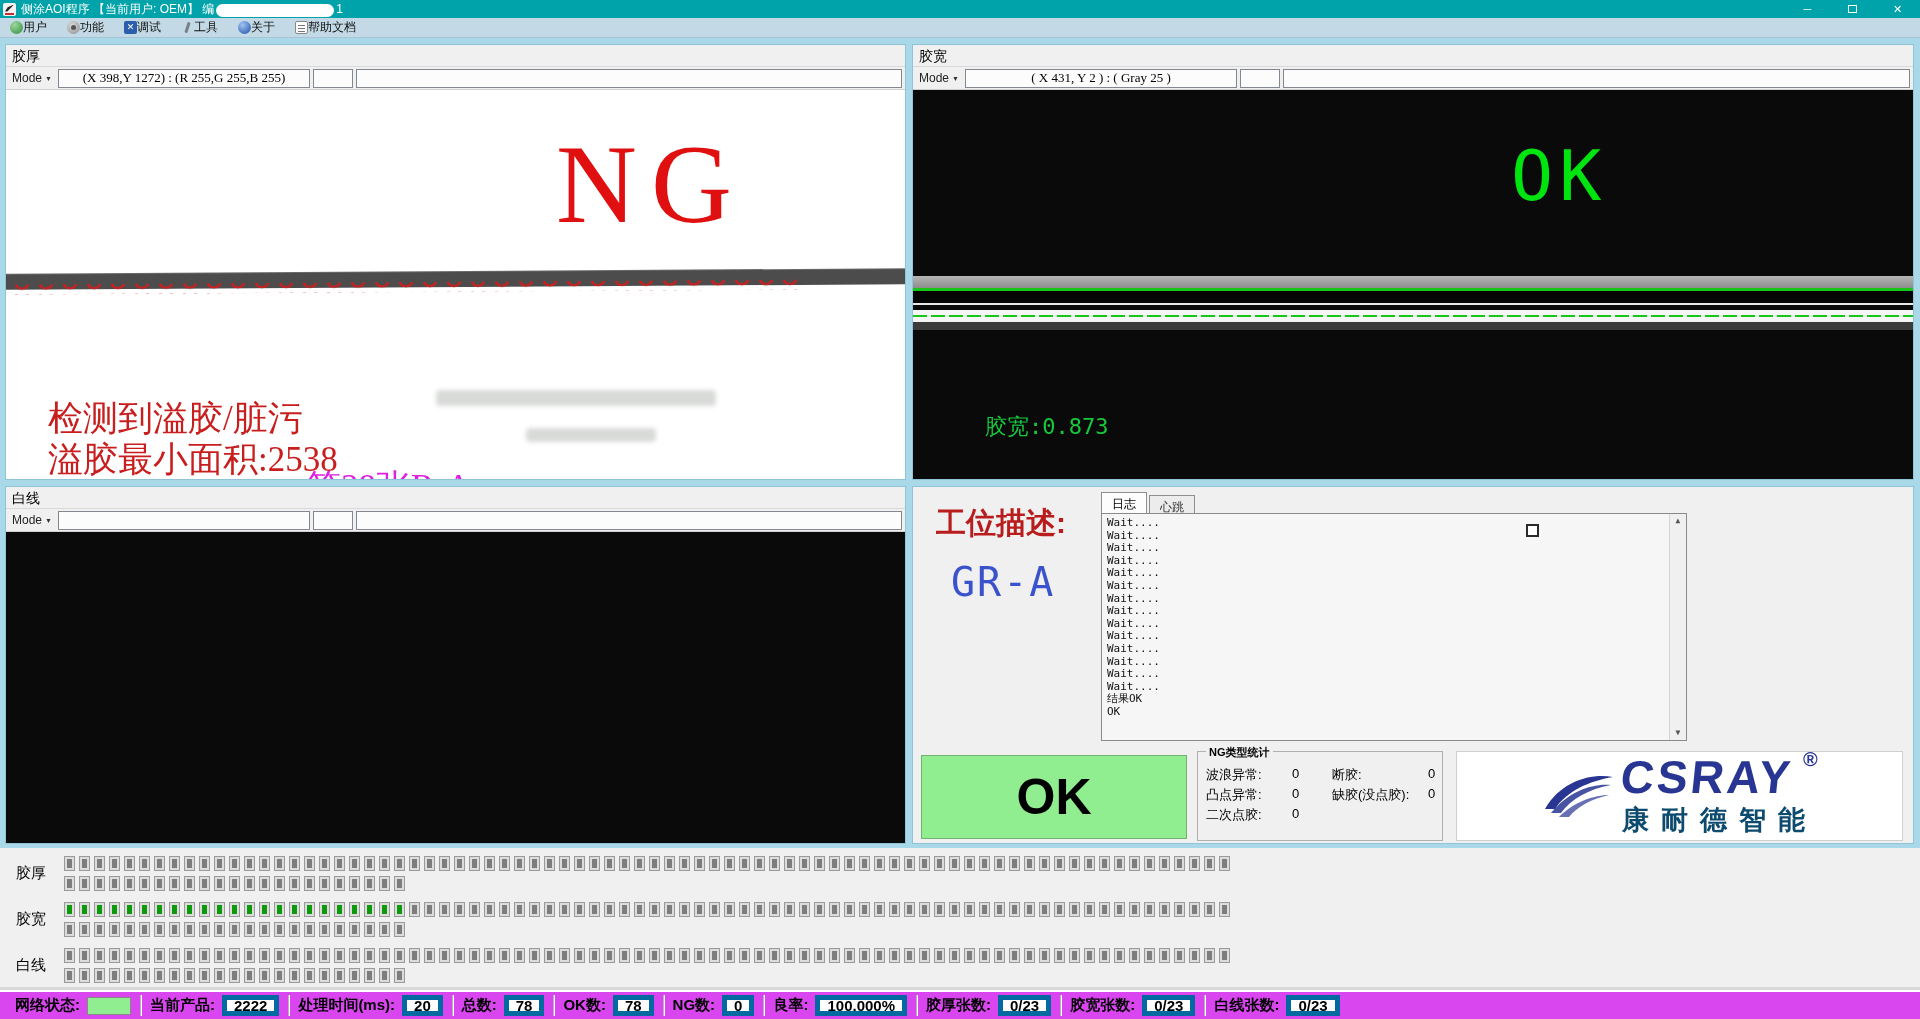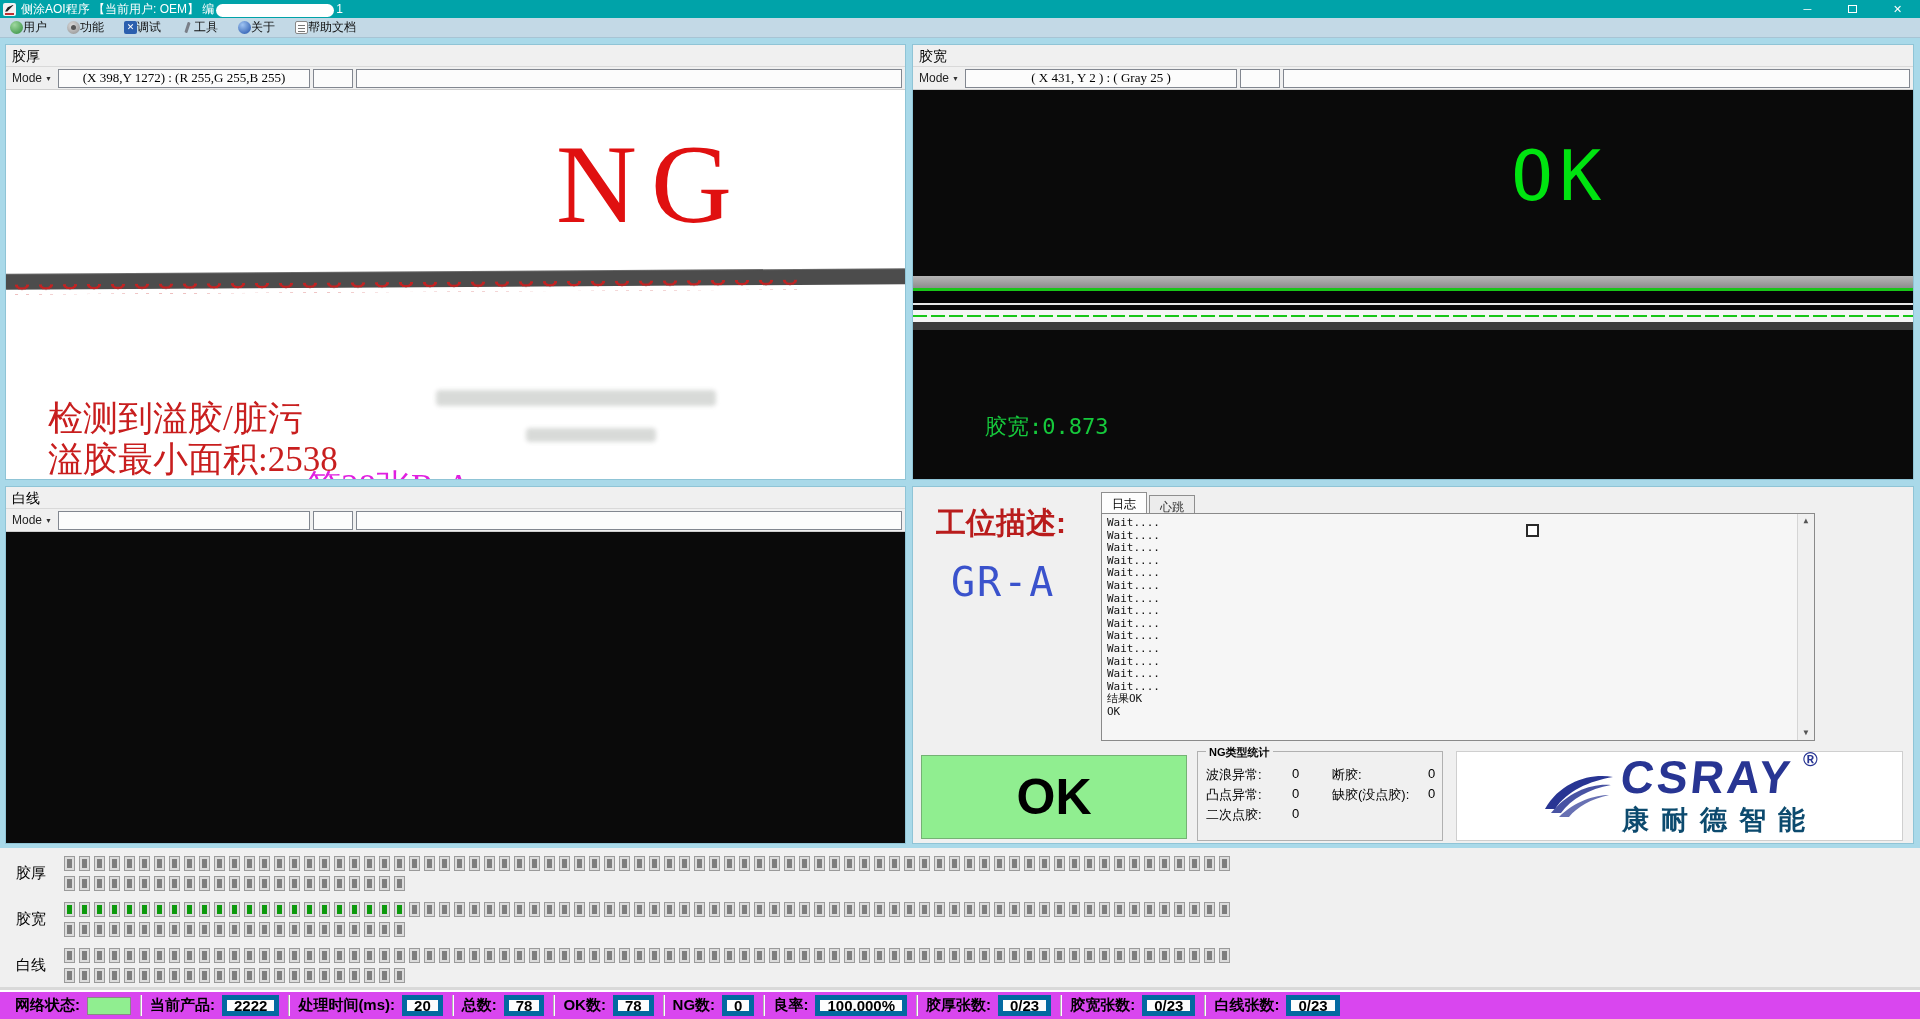--- a/index.html
+++ b/index.html
@@ -88,21 +88,21 @@
   #strip-jk { position:absolute; left:0; top:186px; width:100%; }
   .band { width:100%; }
   #jk-measure { position:absolute; left:72px; top:322px; font-family:"DejaVu Sans Mono", monospace;
     font-size:22px; color:#16c93c; }
 
   
   #station-label { position:absolute; left:23px; top:16px; font-size:30px; font-weight:bold; color:#b91c1c; }
   #station-value { position:absolute; left:38px; top:72px; font-size:40px; color:#3a52cc;
     font-family:"DejaVu Sans Mono", monospace; letter-spacing:2px; }
 
-  #log-wrap { position:absolute; left:188px; top:4px; width:714px; height:250px; }
+  #log-wrap { position:absolute; left:188px; top:4px; width:586px; height:250px; }
   #log-tabs { height:22px; display:flex; align-items:flex-end; }
   .tab { font-size:12px; padding:3px 10px 2px 10px; border:1px solid #8f8f8f; border-bottom:none; }
   .tab.active { background:#fdfdfd; height:21px; z-index:2; }
   .tab.inactive { background:#ececec; height:18px; margin-left:2px; color:#333; }
   #log-box { position:relative; height:228px; border:1px solid #8a8a8a; background:#f6f6f6;
     font-family:"DejaVu Sans Mono", monospace; font-size:11px; line-height:12.6px; color:#111;
     padding:3px 20px 3px 5px; overflow:hidden; }
   #log-checkbox { position:absolute; left:424px; top:10px; width:13px; height:13px;
     background:#fff; border:2px solid #2a2a2a; }
   #log-scrollbar { position:absolute; right:0; top:0; bottom:0; width:17px; background:#f0f0f0;

